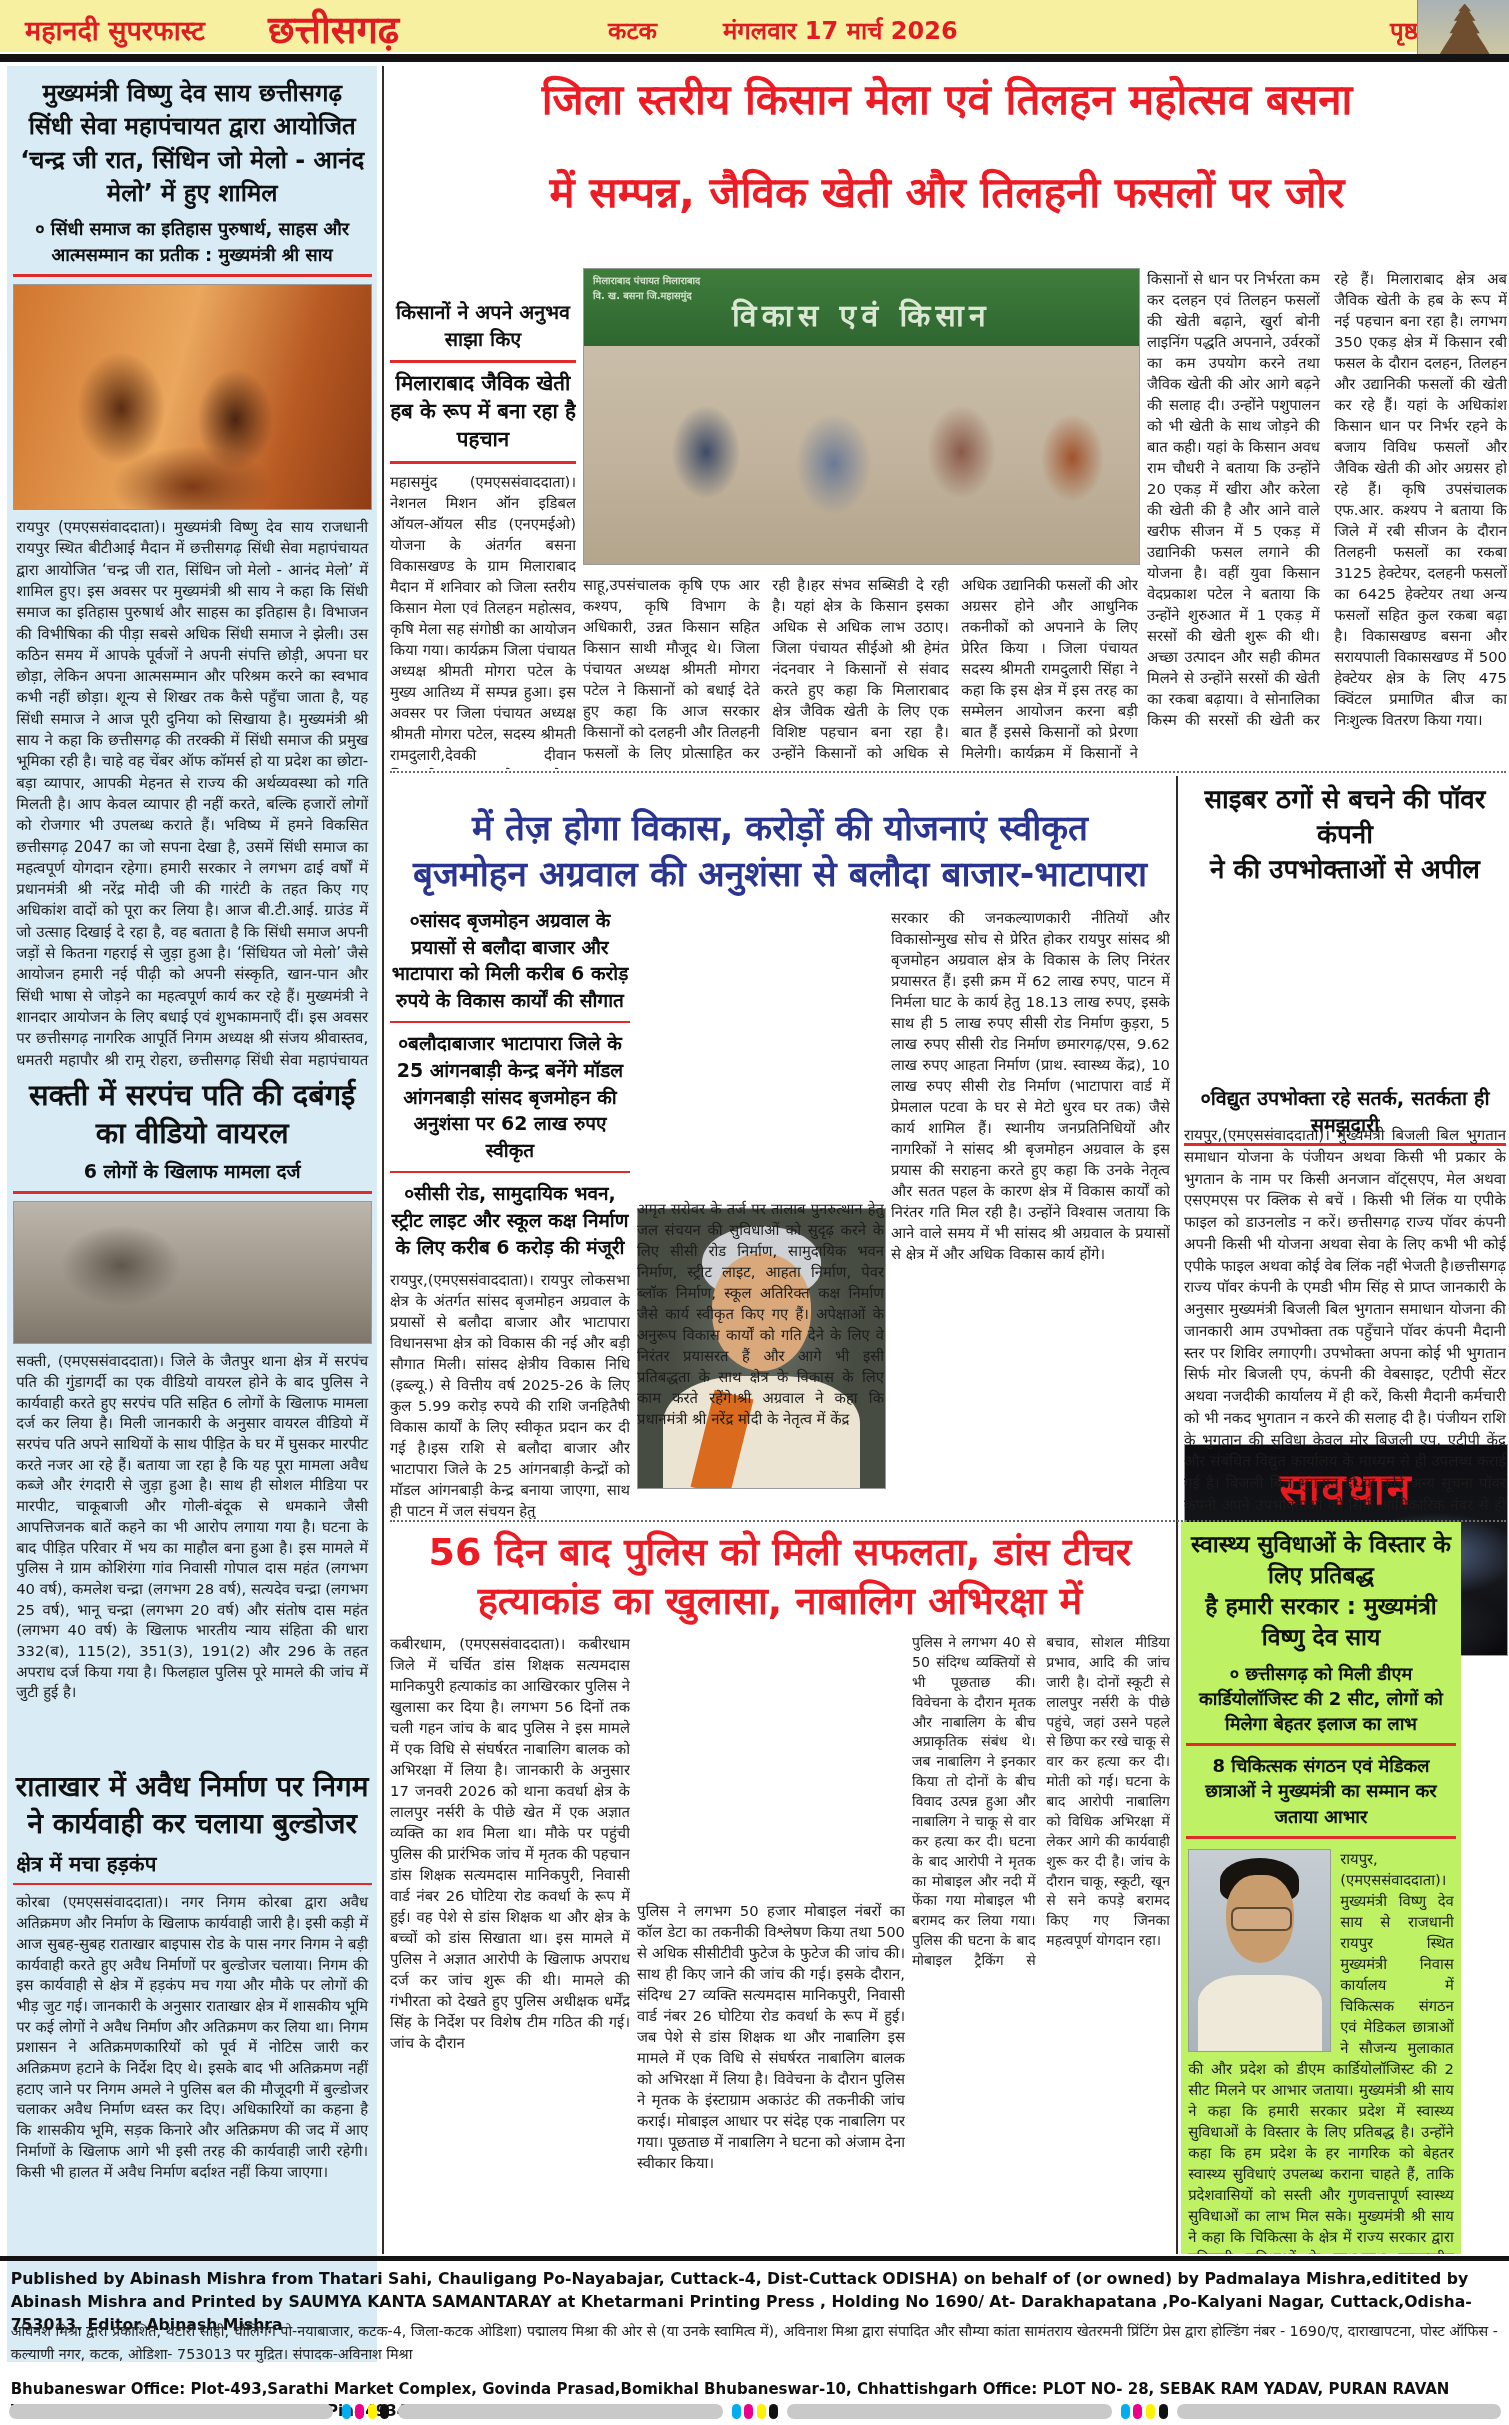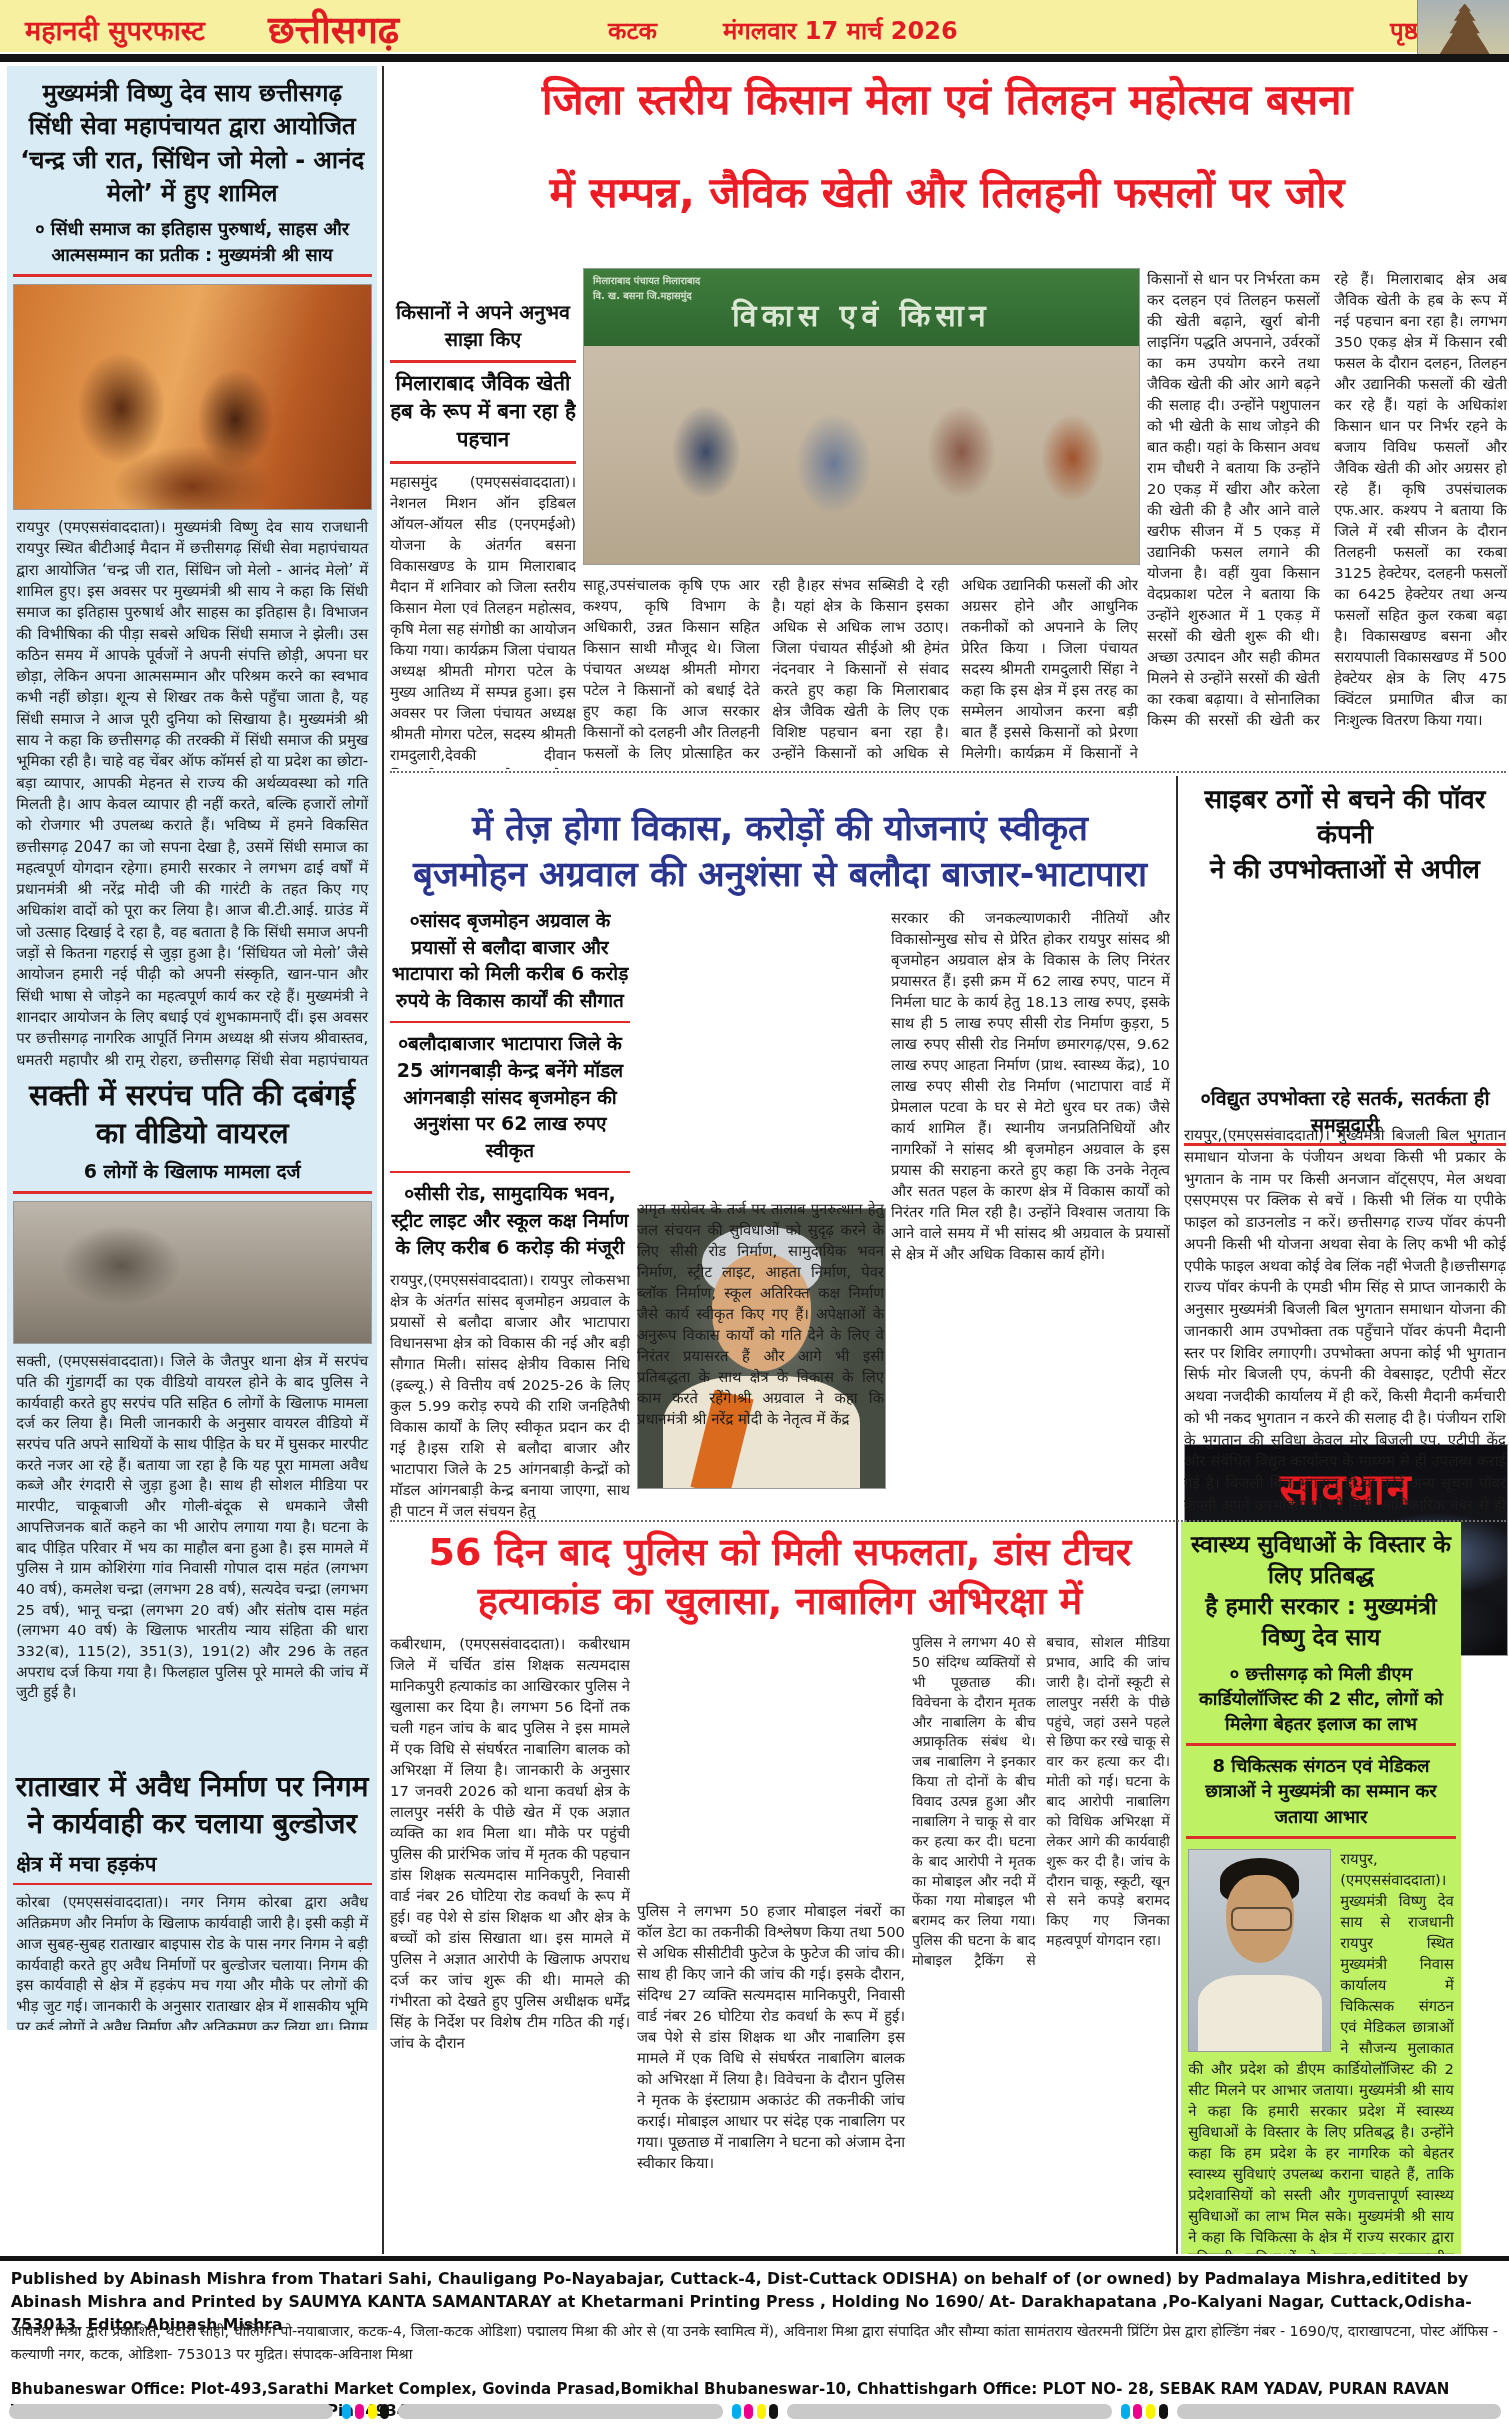--- a/index.html
+++ b/index.html
@@ -7,21 +7,21 @@
         font-family:"DejaVu Sans",sans-serif;color:#1b1b1b;}
   .abs{position:absolute;}
   
   .masthead{left:0;top:0;width:1510px;height:52px;background:#f6f0a0;}
   .mh-text{position:absolute;color:#e01b22;font-weight:bold;white-space:nowrap;}
   .temple{left:1417px;top:0;width:93px;height:57px;background:linear-gradient(#a9b2b4,#cfc8a2);overflow:hidden;border-left:0.9px solid #888;}
   .temple .tower{position:absolute;left:19.7px;top:3.6px;width:54px;height:54px;background:#6e4e2e;
      clip-path:polygon(50% 0,62% 14%,58% 14%,70% 32%,64% 32%,78% 55%,72% 55%,88% 80%,100% 100%,0 100%,12% 80%,28% 55%,22% 55%,36% 32%,30% 32%,42% 14%,38% 14%);}
   .topbar{left:0;top:54px;width:1510px;height:8px;background:#141414;}
   
-  .leftpanel{left:7.2px;top:66px;width:370px;height:1964px;background:#d9ecf6;overflow:hidden;}
+  .leftpanel{left:7.2px;top:66px;width:370px;height:2296px;background:#d9ecf6;overflow:hidden;}
   .vrule{width:1.8px;background:#2e2e2e;}
   .dotted{border-top:2.7px dotted #6a6a6a;height:0;}
   .redrule{height:2.7px;background:#e02b2b;}
   
   .hl-red{color:#ed1c24;font-weight:bold;text-align:center;}
   .hl-blue{color:#2a3590;font-weight:bold;text-align:center;}
   .hl-black{color:#101010;font-weight:bold;text-align:center;}
   .body-txt{text-align:justify;color:#1c1c1c;}
   .center{text-align:center;}
   .photo{border:0.9px solid #9a9a9a;overflow:hidden;position:relative;}

